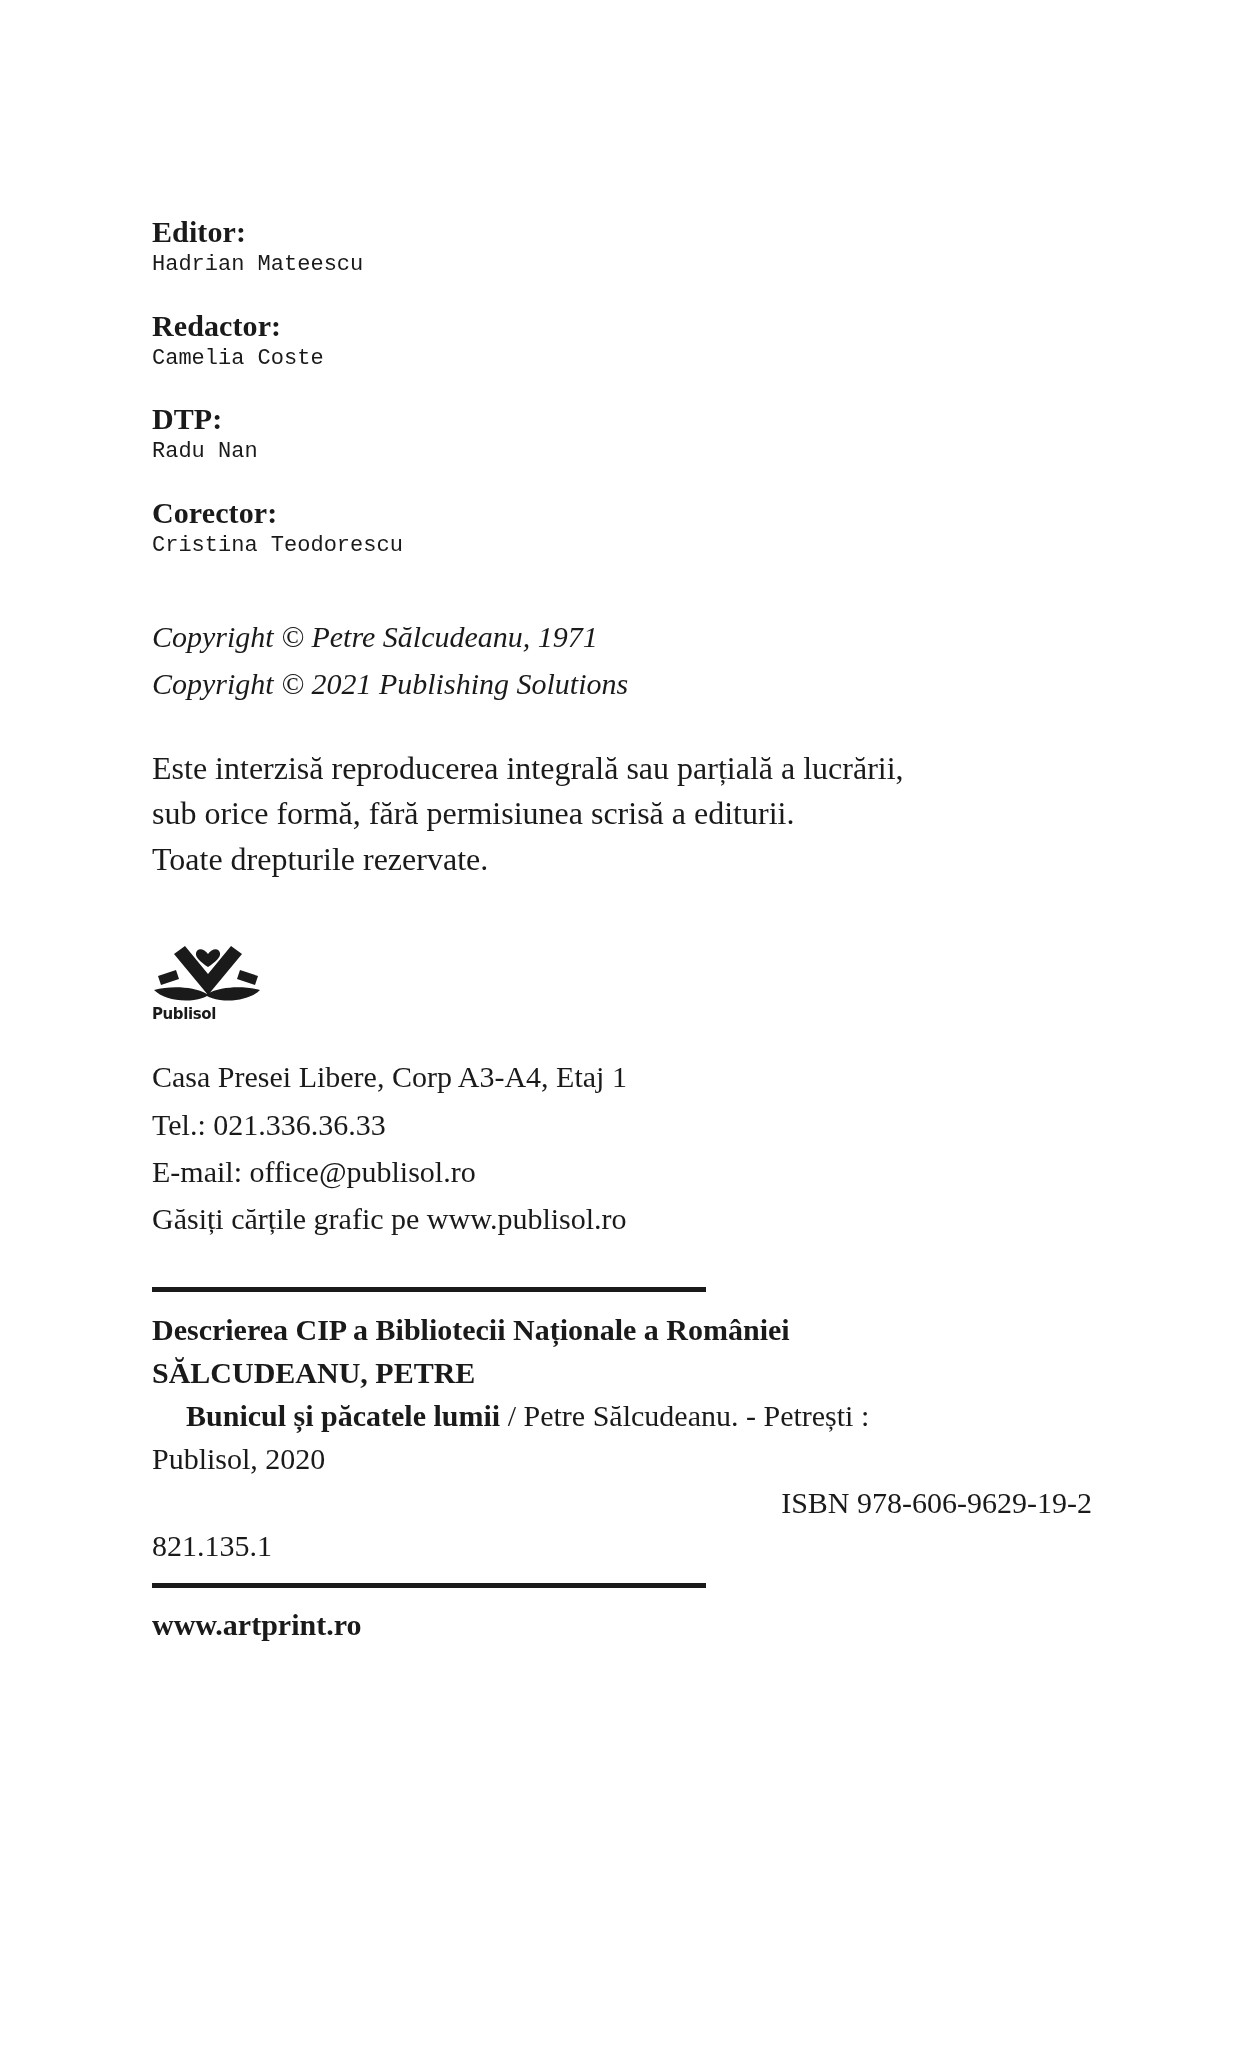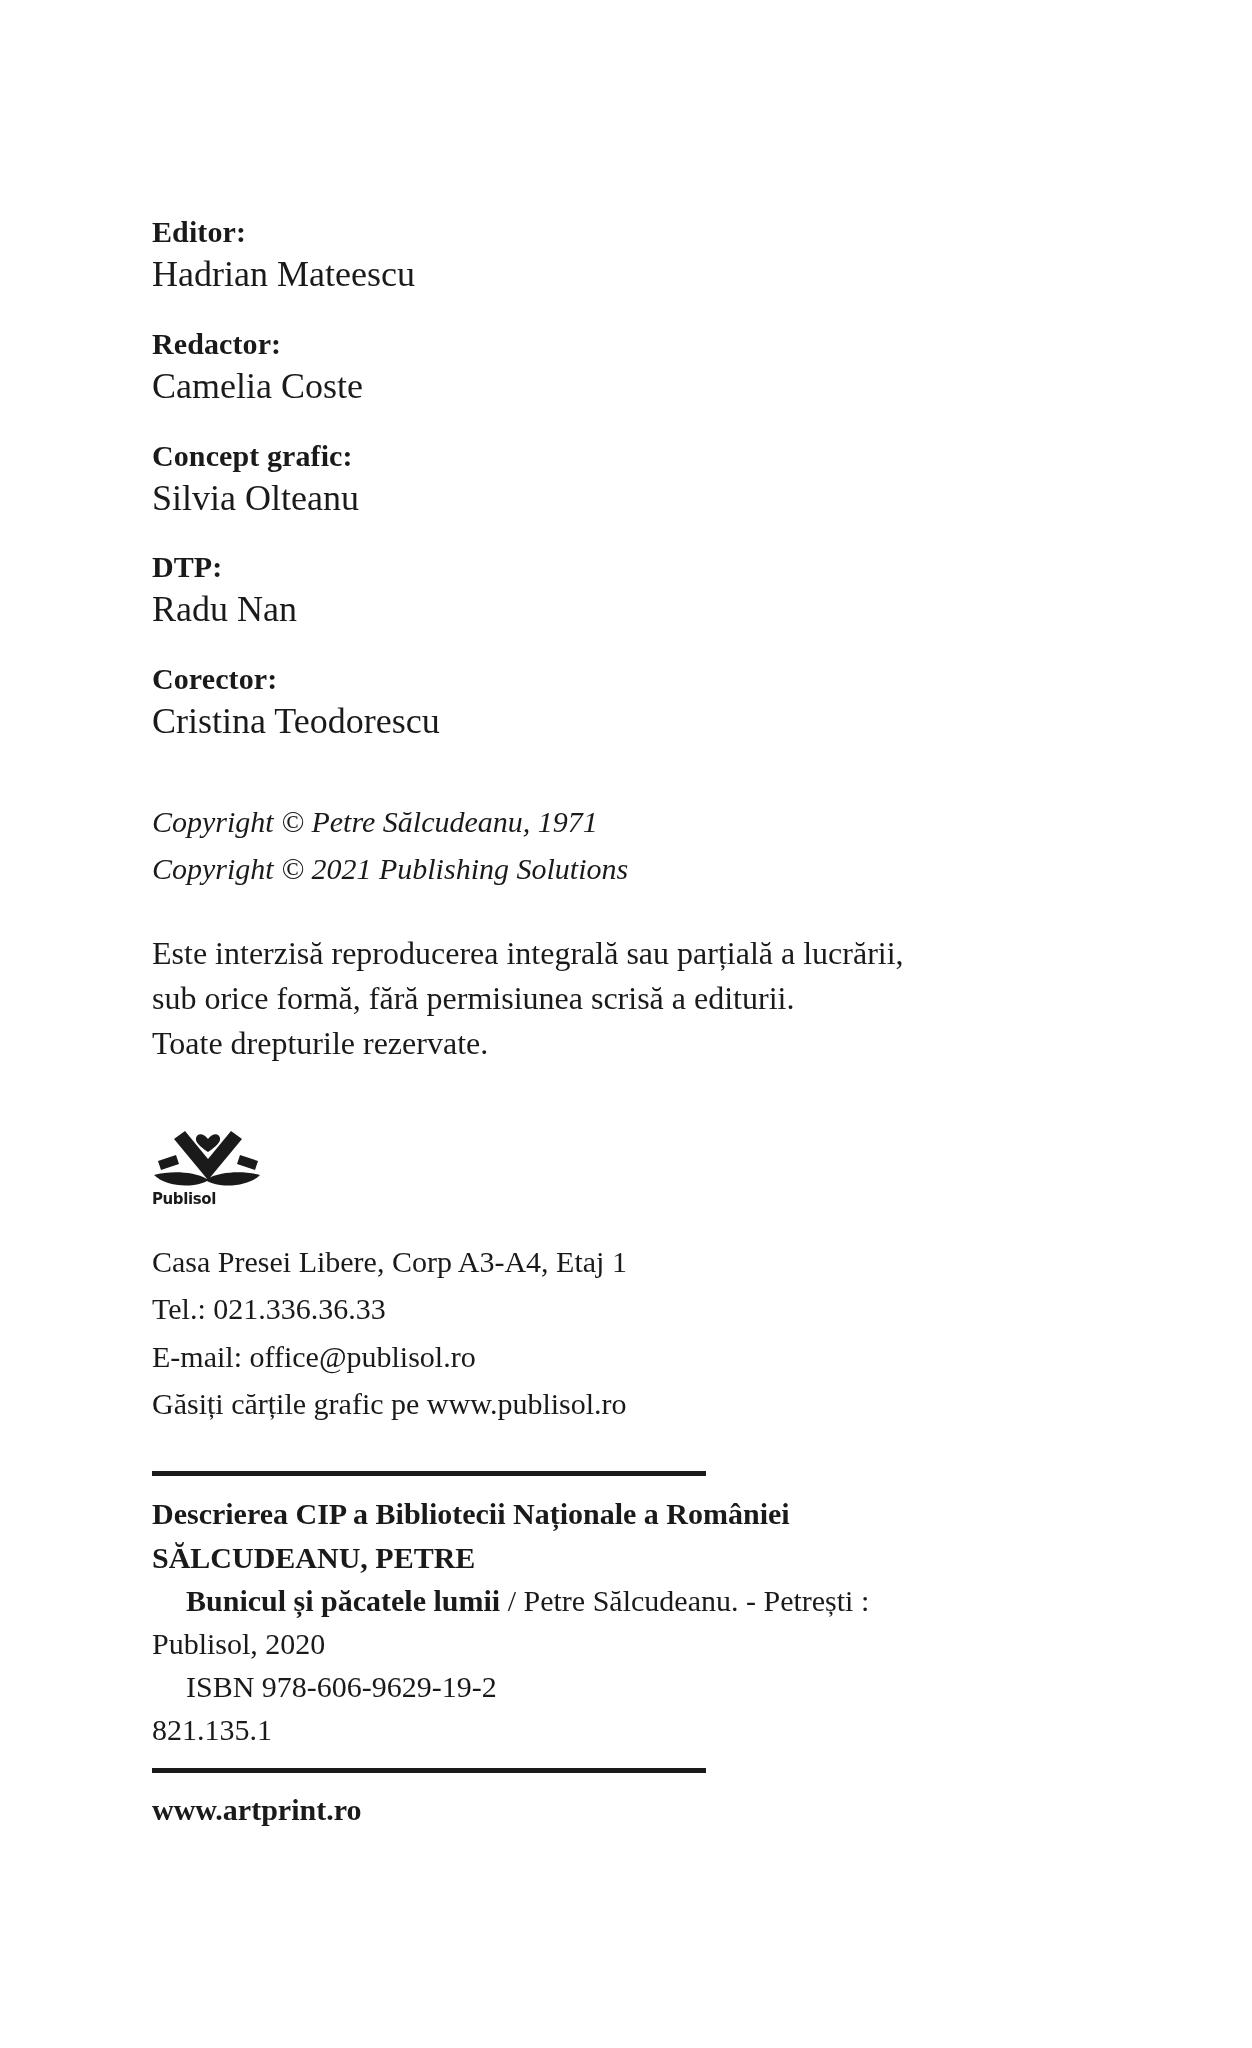--- a/index.html
+++ b/index.html
@@ -29,22 +29,23 @@
     margin-bottom: 26px;
   }
   .credit-role {
     font-weight: bold;
     font-size: 30px;
     line-height: 1.30;
     letter-spacing: 0.1px;
   }
   .credit-name {
     font-weight: normal;
-    font-size: 36px;
+    font-size: 22px;
     line-height: 1.30;
+    font-family: Liberation Mono, monospace;
   }
 
   
   .copyright-group {
     margin-top: 54px;
   }
   .copyright-line {
     font-size: 30px;
     line-height: 1.56;
     font-style: italic;
@@ -102,20 +103,21 @@
   }
   .cip-line {
     font-size: 30px;
     line-height: 1.44;
   }
   .cip-bold {
     font-weight: bold;
   }
   .cip-indent {
     padding-left: 34px;
+    text-align: right;
   }
   .cip-indent-small {
     padding-left: 34px;
   }
 
   
   .printer-group {
     margin-top: 14px;
   }
   .printer-line {
@@ -132,24 +134,20 @@
 <div class="page">
   <div class="content">
 
     <div class="credit-block">
       <div class="credit-role">Editor:</div>
       <div class="credit-name">Hadrian Mateescu</div>
     </div>
     <div class="credit-block">
       <div class="credit-role">Redactor:</div>
       <div class="credit-name">Camelia Coste</div>
-    </div>
-    <div class="credit-block">
-      <div class="credit-role">Concept grafic:</div>
-      <div class="credit-name">Silvia Olteanu</div>
     </div>
     <div class="credit-block">
       <div class="credit-role">DTP:</div>
       <div class="credit-name">Radu Nan</div>
     </div>
     <div class="credit-block">
       <div class="credit-role">Corector:</div>
       <div class="credit-name">Cristina Teodorescu</div>
     </div>
 

